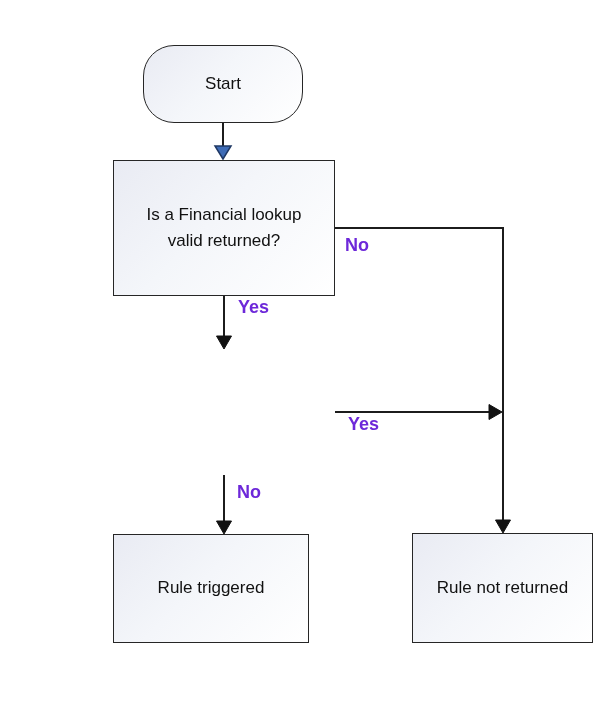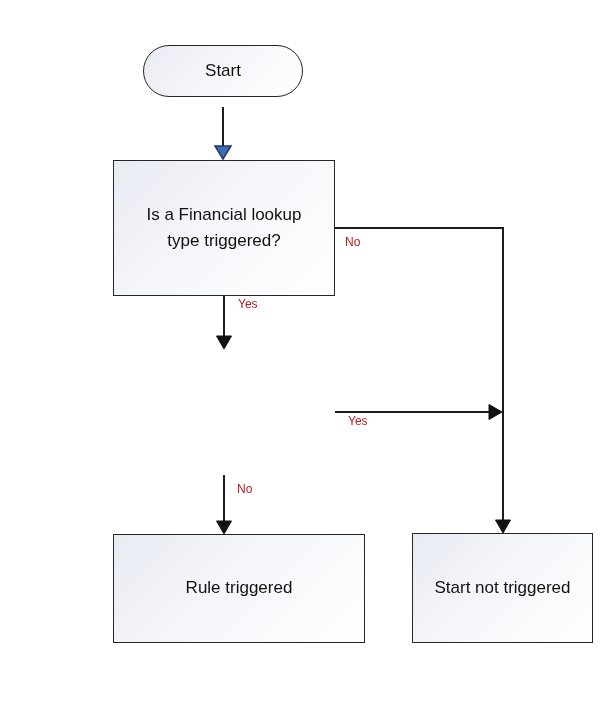--- a/index.html
+++ b/index.html
@@ -50,23 +50,24 @@
     text-align: center;
     font-size: 17px;
     line-height: 1.55;
     color: #111111;
   }
   .node.terminator {
     border-radius: 31px;
   }
   .edge-label {
     position: absolute;
-    font-size: 12px;
-    color: #b91c1c;
+    font-size: 18px;
+    color: #6d28d9;
     white-space: nowrap;
+    font-weight: bold;
   }
 </style>
 </head>
 <body>
 
 <div class="canvas">
 
   <svg class="connectors" viewBox="0 0 606 702" aria-hidden="true">
 
     <g>
@@ -88,36 +89,36 @@
       <line x1="335" y1="412" x2="492" y2="412"></line>
       <polygon class="black-arrow" points="502,412 489,404.5 489,419.5"></polygon>
     </g>
 
     <g>
       <line x1="224" y1="475" x2="224" y2="524"></line>
       <polygon class="black-arrow" points="224,534 216.5,521 231.5,521"></polygon>
     </g>
   </svg>
 
-  <div class="node terminator" style="left:143px; top:45px; width:160px; height:52px;">
+  <div class="node terminator" style="left:143px; top:45px; width:160px; height:78px;">
     <span>Start</span>
   </div>
 
   <div class="node" style="left:113px; top:160px; width:222px; height:136px;">
     <span>Is a Financial lookup</span>
-    <span>type triggered?</span>
+    <span>valid returned?</span>
   </div>
 
 
-  <div class="node" style="left:113px; top:534px; width:252px; height:109px;">
+  <div class="node" style="left:113px; top:534px; width:196px; height:109px;">
     <span>Rule triggered</span>
   </div>
 
   <div class="node" style="left:412px; top:533px; width:181px; height:110px;">
-    <span>Start not triggered</span>
+    <span>Rule not returned</span>
   </div>
 
   <div class="edge-label" style="left:345px; top:235px;">No</div>
 
   <div class="edge-label" style="left:238px; top:297px;">Yes</div>
 
   <div class="edge-label" style="left:348px; top:414px;">Yes</div>
 
   <div class="edge-label" style="left:237px; top:482px;">No</div>
 

